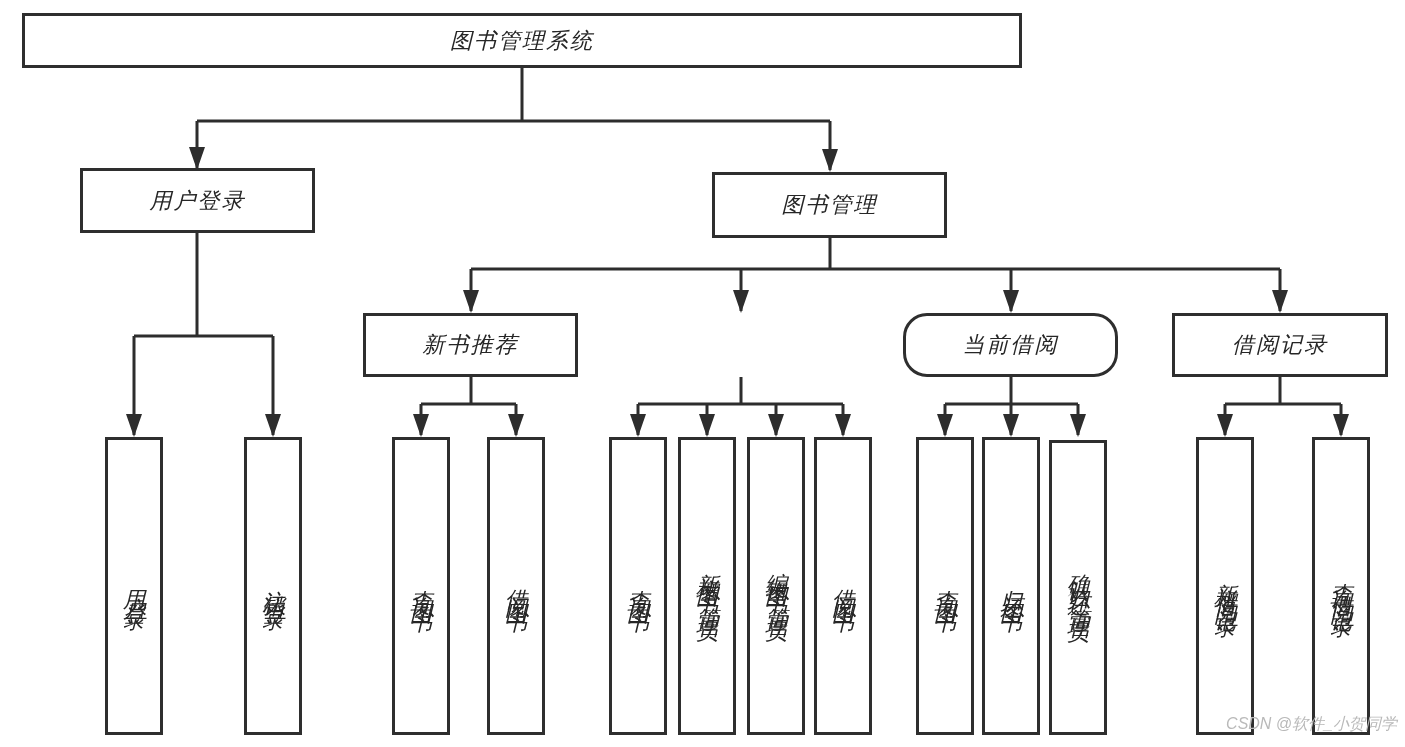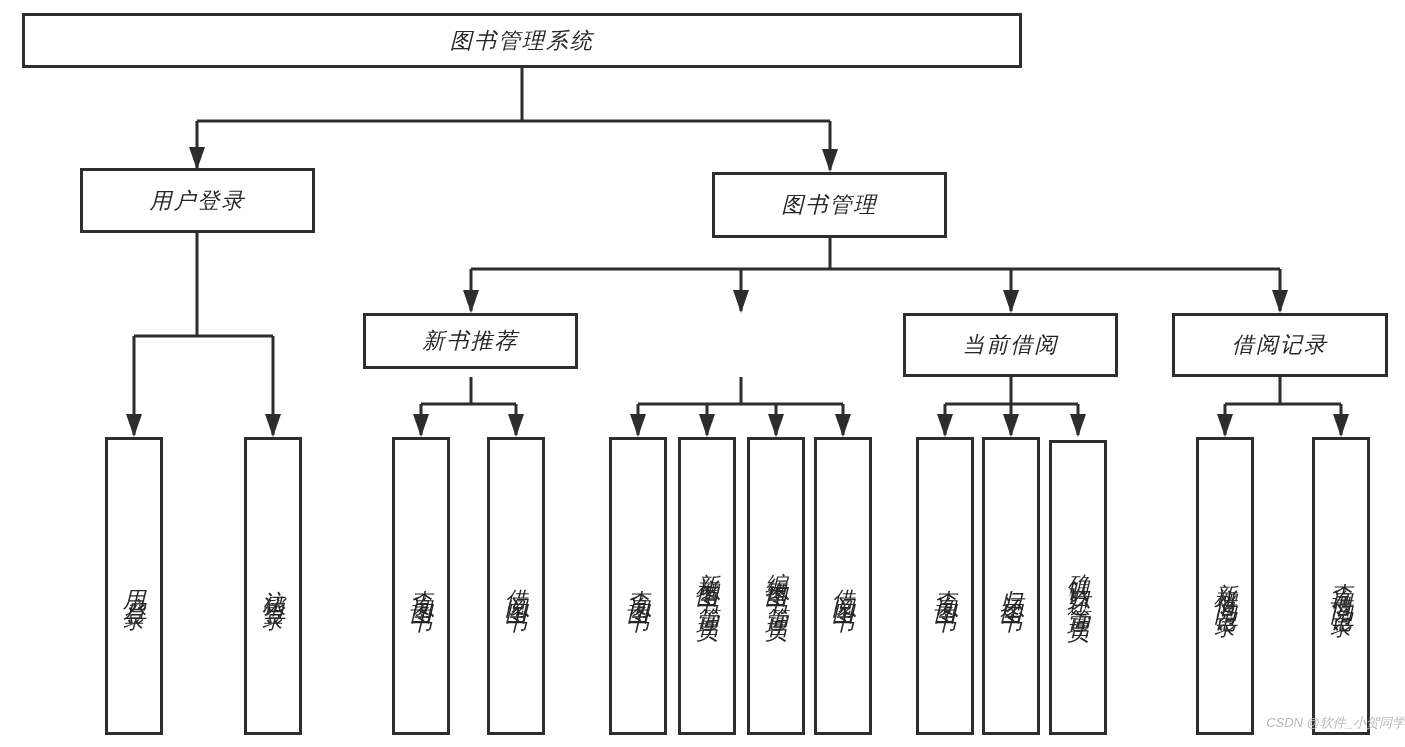--- a/index.html
+++ b/index.html
@@ -40,23 +40,23 @@
   .box.v .vlabel{
     writing-mode:vertical-lr;
     text-orientation:mixed;
     font-size:22px;
     letter-spacing:7px;
     line-height:1.0;
     color:var(--text);
   }
   #watermark{
     position:absolute;
-    right:0;
+    right:8px;
     top:714px;
-    font-size:13px;
+    font-size:16px;
     color:var(--watermark);
     white-space:nowrap;
   }
 </style>
 </head>
 <body>
 
 <div id="stage">
 
   <svg id="connectors" viewBox="0 0 1405 747" xmlns="http://www.w3.org/2000/svg">
@@ -100,24 +100,24 @@
     <span class="label">图书管理系统</span>
   </div>
 
   <div class="box h" style="left:80px;top:168px;width:235px;height:65px;">
     <span class="label">用户登录</span>
   </div>
   <div class="box h" style="left:712px;top:172px;width:235px;height:66px;">
     <span class="label">图书管理</span>
   </div>
 
-  <div class="box h" style="left:363px;top:313px;width:215px;height:56px;">
+  <div class="box h" style="left:363px;top:313px;width:215px;height:64px;">
     <span class="label">新书推荐</span>
   </div>
-  <div class="box h" style="left:903px;top:313px;width:215px;height:64px;">
+  <div class="box h" style="left:903px;top:313px;width:215px;height:64px;border-radius:24px;">
     <span class="label">当前借阅</span>
   </div>
   <div class="box h" style="left:1172px;top:313px;width:216px;height:64px;justify-content:center;">
     <span class="label">借阅记录</span>
   </div>
 
   <div class="box v" style="left:105px;">
     <span class="vlabel">用户登录</span>
   </div>
   <div class="box v" style="left:244px;">

